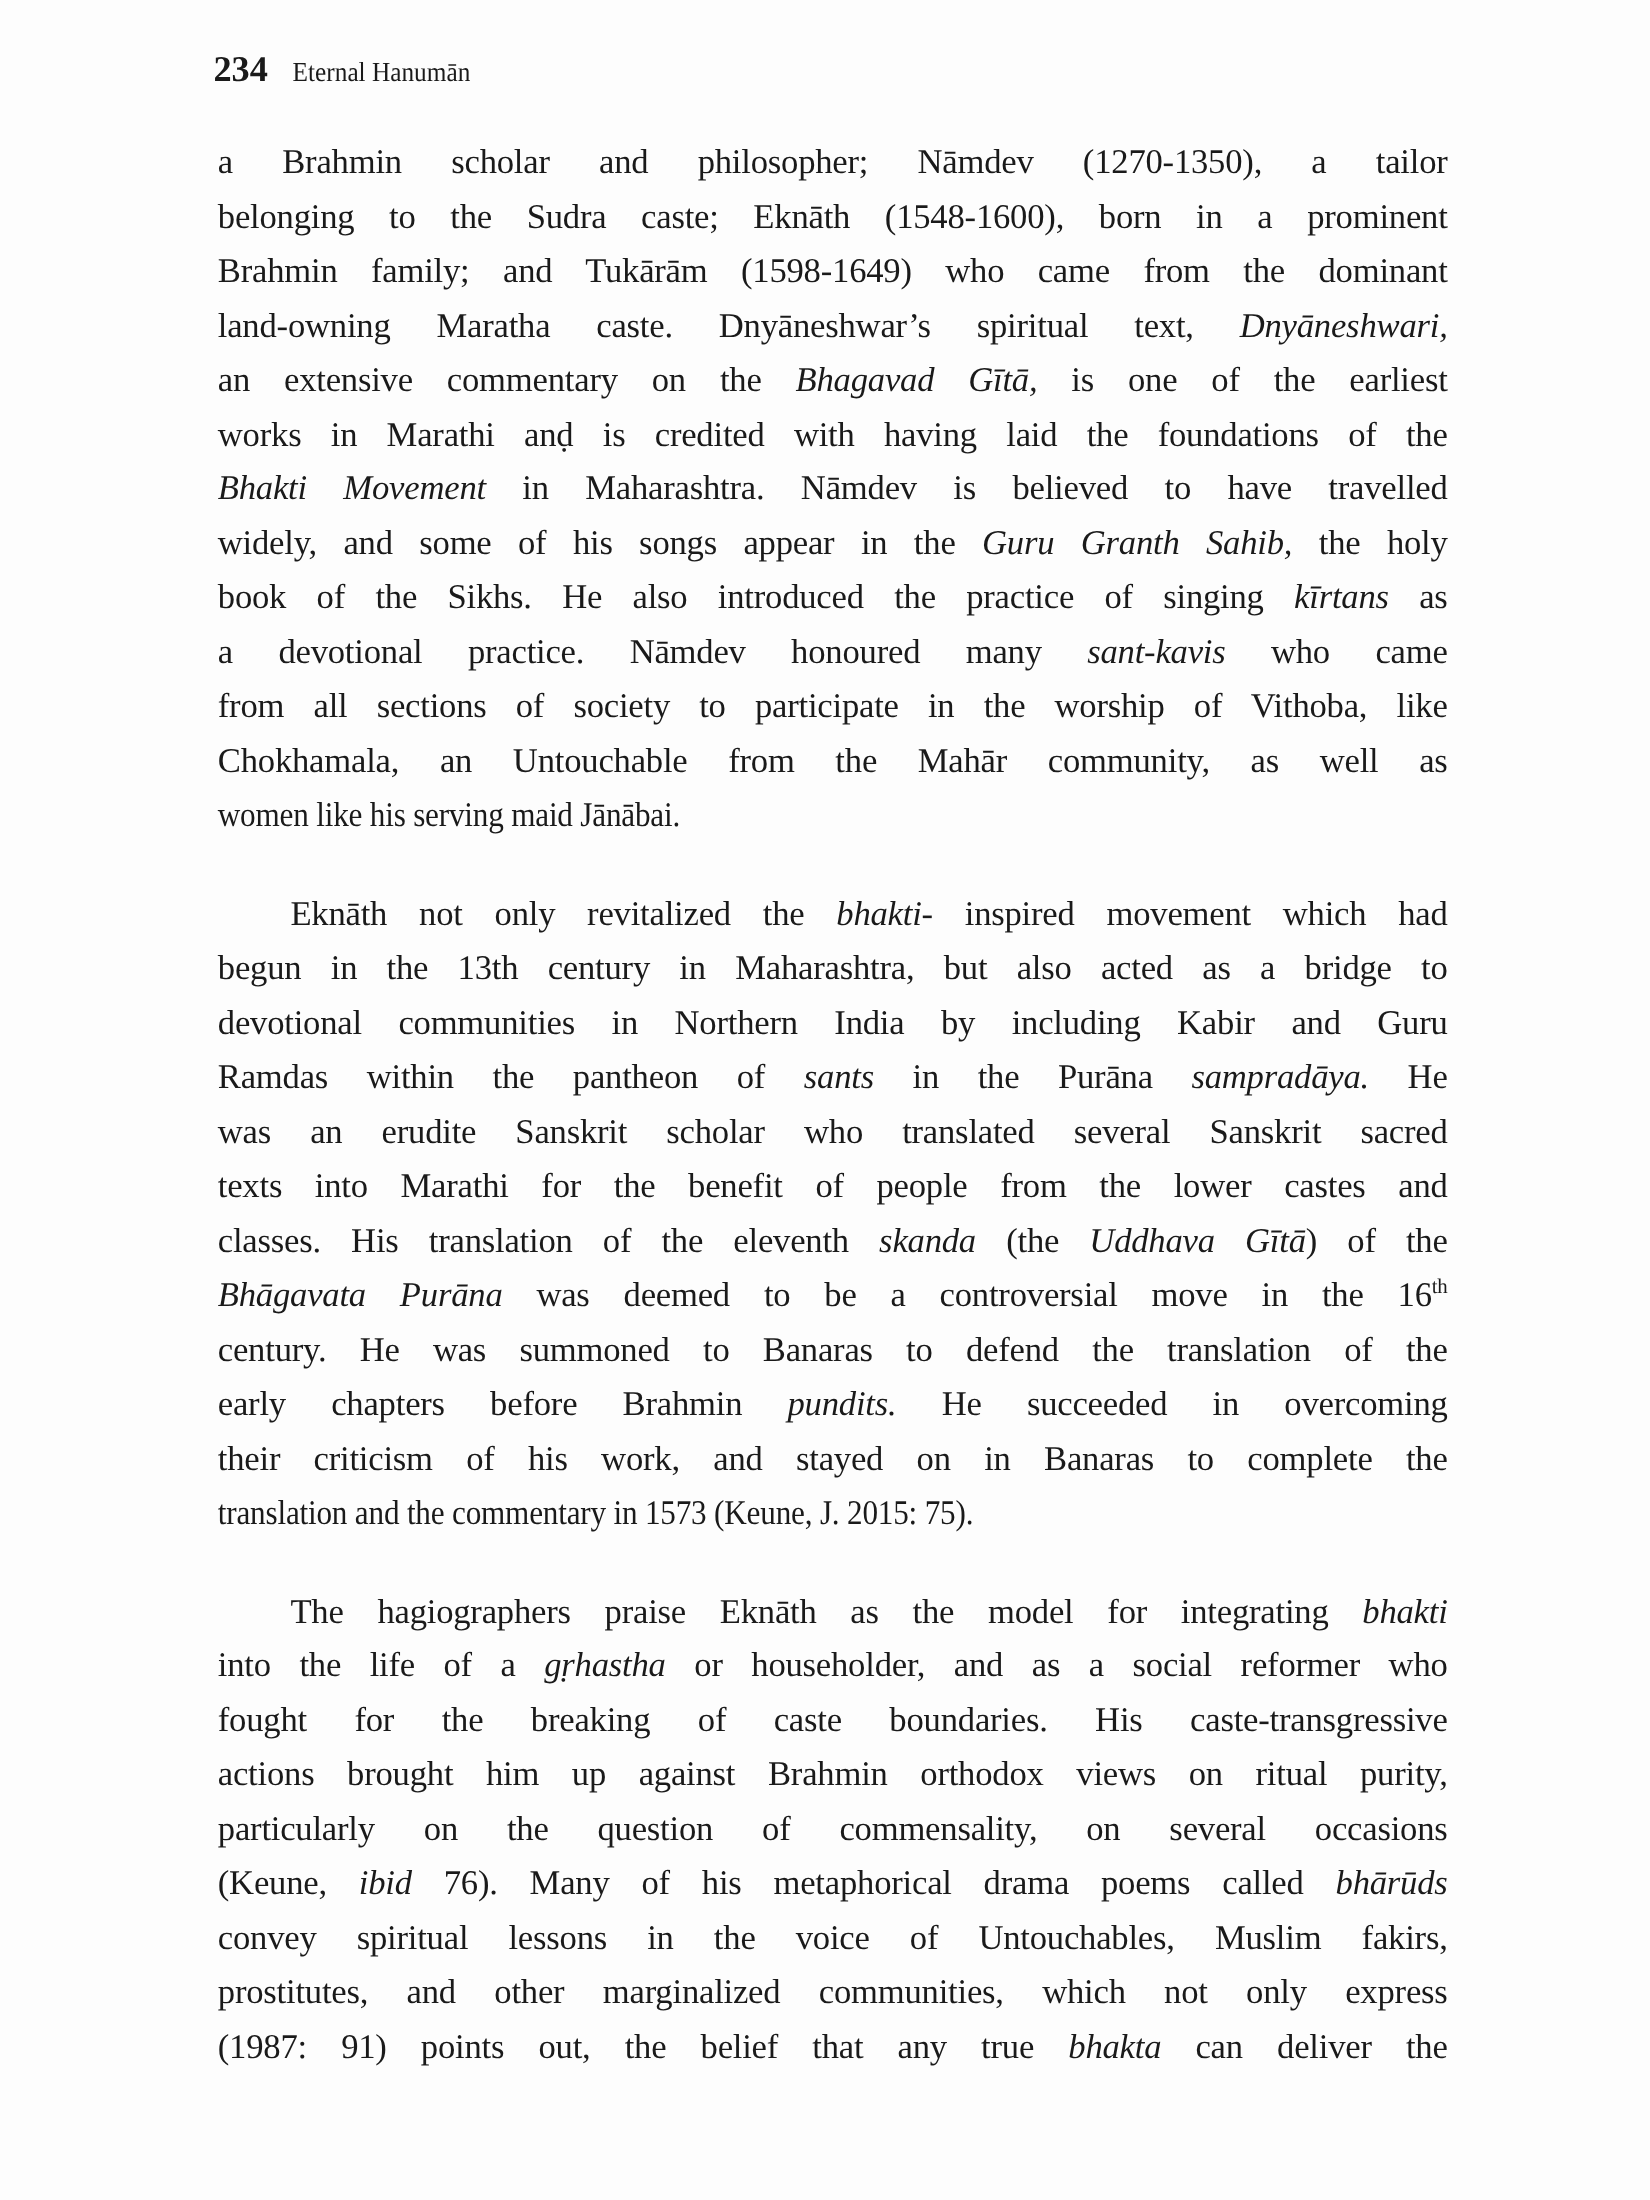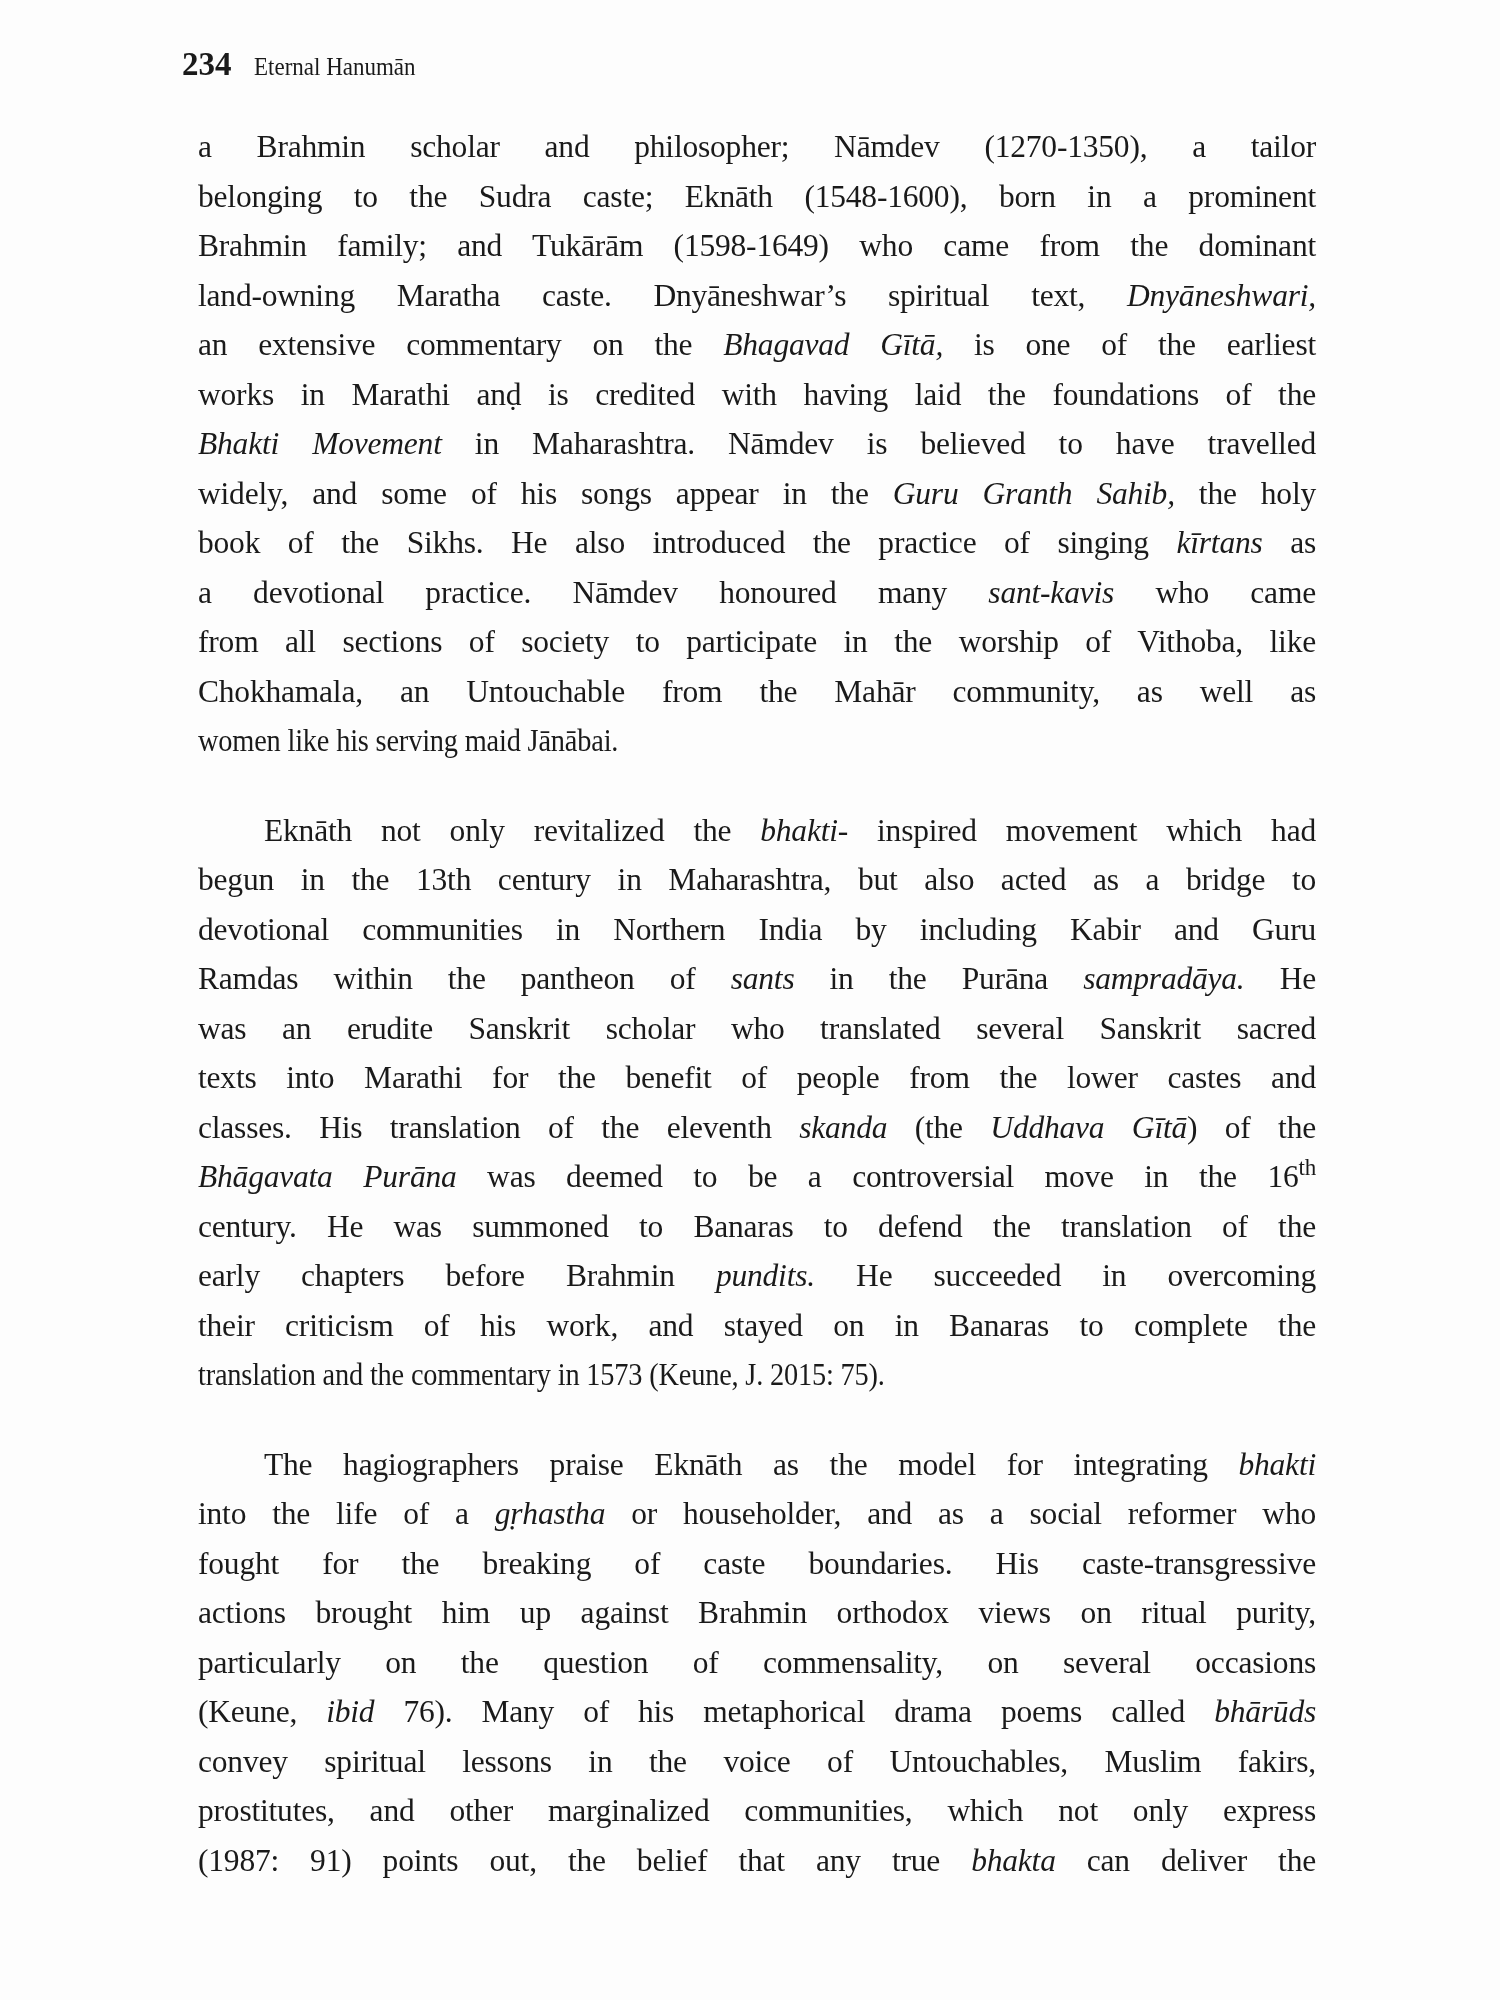--- a/index.html
+++ b/index.html
@@ -18,21 +18,21 @@
     .page {
       position: absolute;
       left: 0;
       top: 0;
       width: 1500px;
       height: 2000px;
       background: #fdfdfd;
     }
     .running-head {
       position: absolute;
-      left: 182px;
+      left: 194px;
       top: 46px;
       height: 50px;
       display: flex;
       align-items: baseline;
       white-space: nowrap;
     }
     .page-number {
       font-size: 33px;
       font-weight: bold;
       letter-spacing: 0px;
@@ -66,21 +66,21 @@
     }
     .line.indent {
       padding-left: 66px;
       box-sizing: border-box;
     }
     .para-gap {
       height: 40px;
     }
     .seg { display: inline; }
     .it { font-style: italic; }
-    sup { font-size: 23px; line-height: 0; vertical-align: 12px; }
+    sup { font-size: 19px; line-height: 0; vertical-align: 12px; }
   </style>
 </head>
 <body>
 
 <div class="page">
   <div class="running-head">
     <span class="page-number">234</span>
     <span class="book-title">Eternal Hanumān</span>
   </div>
 

